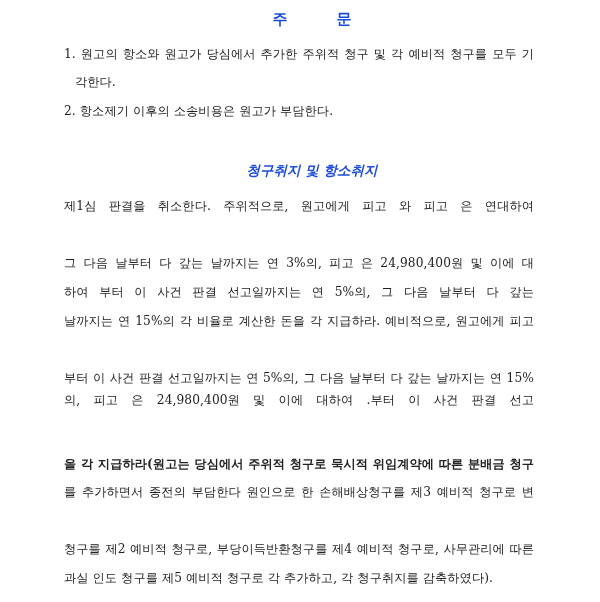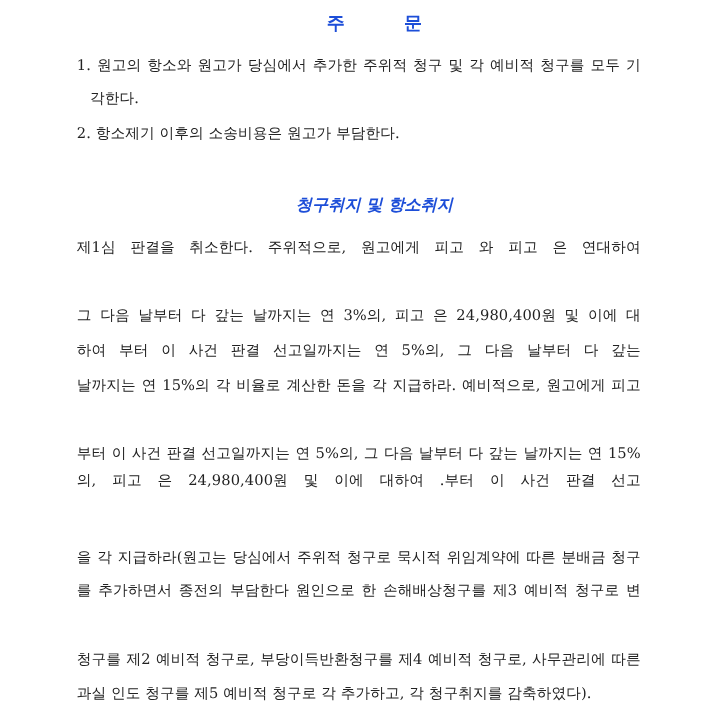--- a/index.html
+++ b/index.html
@@ -59,18 +59,18 @@
   <div class="line" style="top:103px;">2. 항소제기 이후의 소송비용은 원고가 부담한다.</div>
 
   <div class="title title-sub">청구취지 및 항소취지</div>
 
   <div class="line just" style="top:198px;">제1심 판결을 취소한다. 주위적으로, 원고에게 피고          와 피고          은 연대하여</div>
   <div class="line just" style="top:255px;">그 다음 날부터 다 갚는 날까지는 연 3%의, 피고          은 24,980,400원 및 이에 대</div>
   <div class="line just" style="top:284px;">하여                          부터 이 사건 판결 선고일까지는 연 5%의, 그 다음 날부터 다 갚는</div>
   <div class="line just" style="top:313px;">날까지는 연 15%의 각 비율로 계산한 돈을 각 지급하라. 예비적으로, 원고에게 피고</div>
   <div class="line just" style="top:370px;">부터 이 사건 판결 선고일까지는 연 5%의, 그 다음 날부터 다 갚는 날까지는 연 15%</div>
   <div class="line just" style="top:392px;">의, 피고          은 24,980,400원 및 이에 대하여                          .부터 이 사건 판결 선고</div>
-  <div class="line just" style="top:456px;">을 각 지급하라(원고는 당심에서 주위적 청구로 묵시적 위임계약에 따른 분배금 청구</div>
+  <div class="line just" style="top:456px;font-weight:bold;">을 각 지급하라(원고는 당심에서 주위적 청구로 묵시적 위임계약에 따른 분배금 청구</div>
   <div class="line just" style="top:484px;">를 추가하면서 종전의 부담한다 원인으로 한 손해배상청구를 제3 예비적 청구로 변</div>
   <div class="line just" style="top:541px;">청구를 제2 예비적 청구로, 부당이득반환청구를 제4 예비적 청구로, 사무관리에 따른</div>
   <div class="line" style="top:570px;">과실 인도 청구를 제5 예비적 청구로 각 추가하고, 각 청구취지를 감축하였다).</div>
 
 </div>
 
 </body></html>

